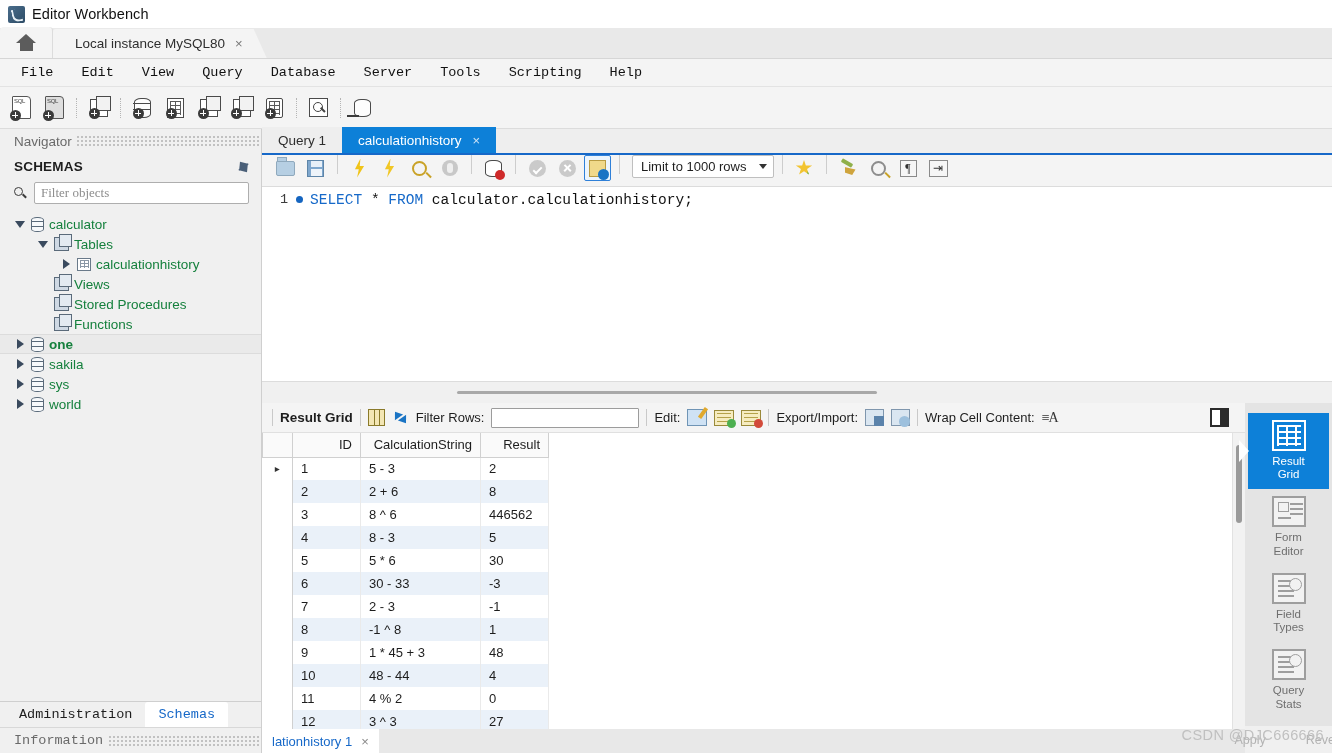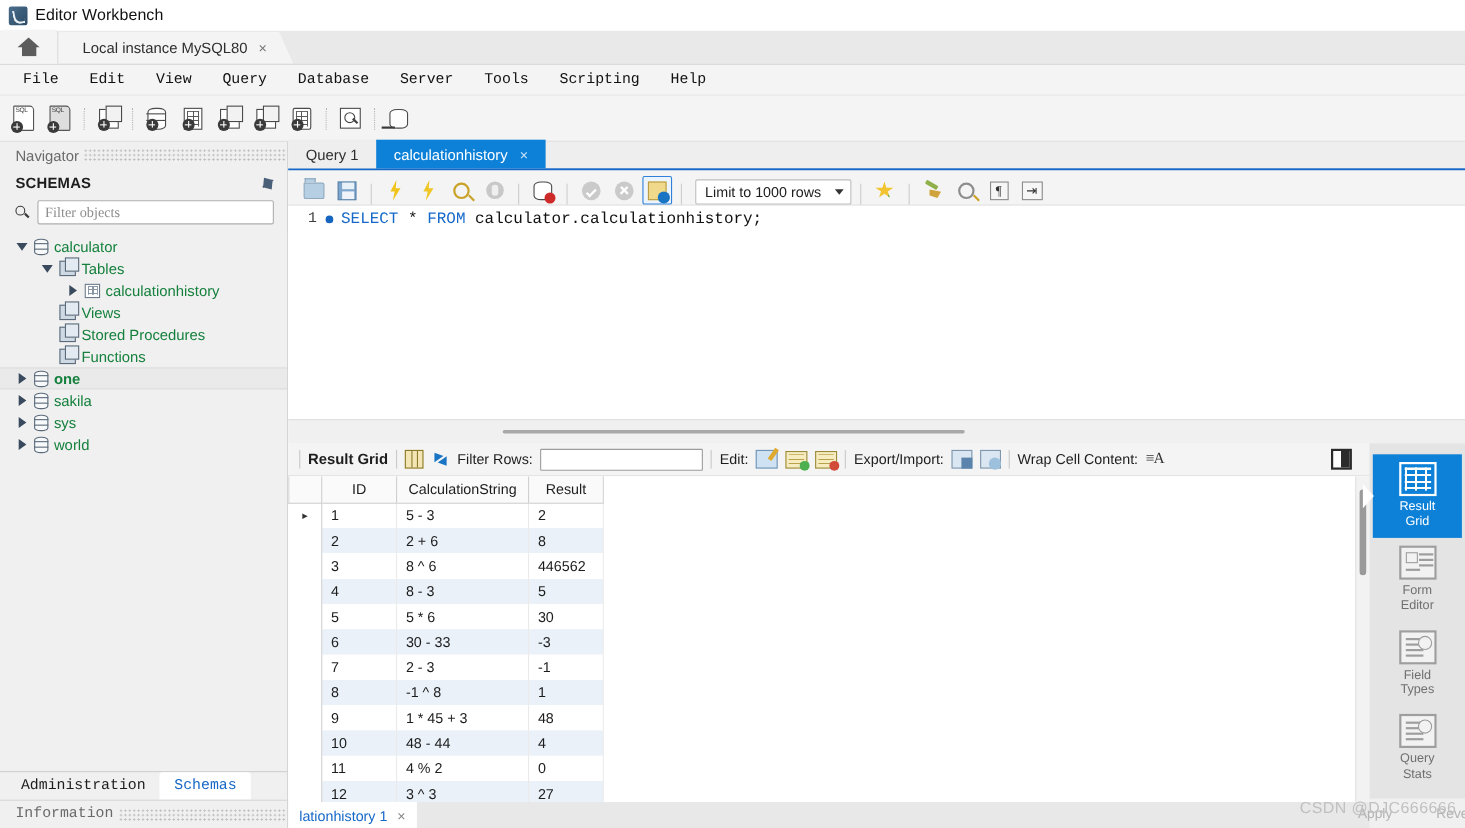--- a/index.html
+++ b/index.html
@@ -261,21 +261,21 @@
   .q-tab{
     height:26px;padding:0 16px;display:flex;align-items:center;
     font-size:13.5px;color:#2e2e2e;background:#eeeeee;
   }
   .q-tab.active{background:#0d80d8;color:#fff;}
   .q-tab .x{margin-left:11px;color:#cfe4f7;font-size:13px;}
 
   
   .ed-toolbar{
     height:32px;background:#f4f4f4;border-bottom:1px solid #dcdcdc;
-    display:flex;align-items:flex-end;padding-left:10px;gap:3px;
+    display:flex;align-items:flex-start;padding-left:10px;gap:3px;
   }
   .ed-ico{width:27px;height:26px;display:flex;align-items:center;justify-content:center;position:relative;}
   .ed-ico.boxed{border:1.6px solid #2f80d8;border-radius:2px;background:#ecf5fd;}
   .ed-sep{width:1px;height:19px;background:#cdcdcd;margin:0 5px;}
   .folder-i{width:19px;height:15px;background:#b6cfe3;border:1.4px solid #8fa9bd;border-radius:1px 2px 2px 2px;}
   .folder-i::before{content:"";display:block;width:8px;height:3px;background:#b6cfe3;
     border:1.4px solid #8fa9bd;border-bottom:none;margin:-5px 0 0 0;}
   .save-i{width:17px;height:17px;background:#7fa7cd;border:1.4px solid #5e85a8;position:relative;}
   .save-i::before{content:"";position:absolute;left:3px;top:0;width:11px;height:6px;background:#e8f0f8;}
   .save-i::after{content:"";position:absolute;left:3px;bottom:0;width:11px;height:7px;background:#eef4fa;}
@@ -427,21 +427,21 @@
   .panel-toggle{
     width:19px;height:19px;border:2px solid #2b2b2b;margin-left:auto;margin-right:16px;
     background:linear-gradient(to right,#fff 0 50%,#2b2b2b 50% 100%);
   }
 
   
   .grid-wrap{flex:1;background:#fff;position:relative;overflow:hidden;display:flex;min-height:0;}
   .gtable{border-collapse:collapse;font-size:13px;table-layout:fixed;}
   .gtable th{
     background:#fafafa;border:1px solid #d0d0d0;border-top:none;
-    font-weight:normal;color:#1d1d1d;height:24px;padding:0 8px;text-align:center;font-size:13px;
+    font-weight:normal;color:#1d1d1d;height:24px;padding:0 8px;text-align:right;font-size:13px;
   }
   .gtable td{
     border-right:1px solid #eaeaea;height:23px;padding:0 8px;color:#1d1d1d;
     white-space:nowrap;overflow:hidden;
   }
   .gtable tr.alt td{background:#eaf1f9;}
   .col-marker{width:30px;}
   .col-id{width:68px;}
   .col-calc{width:120px;}
   .col-res{width:68px;}

